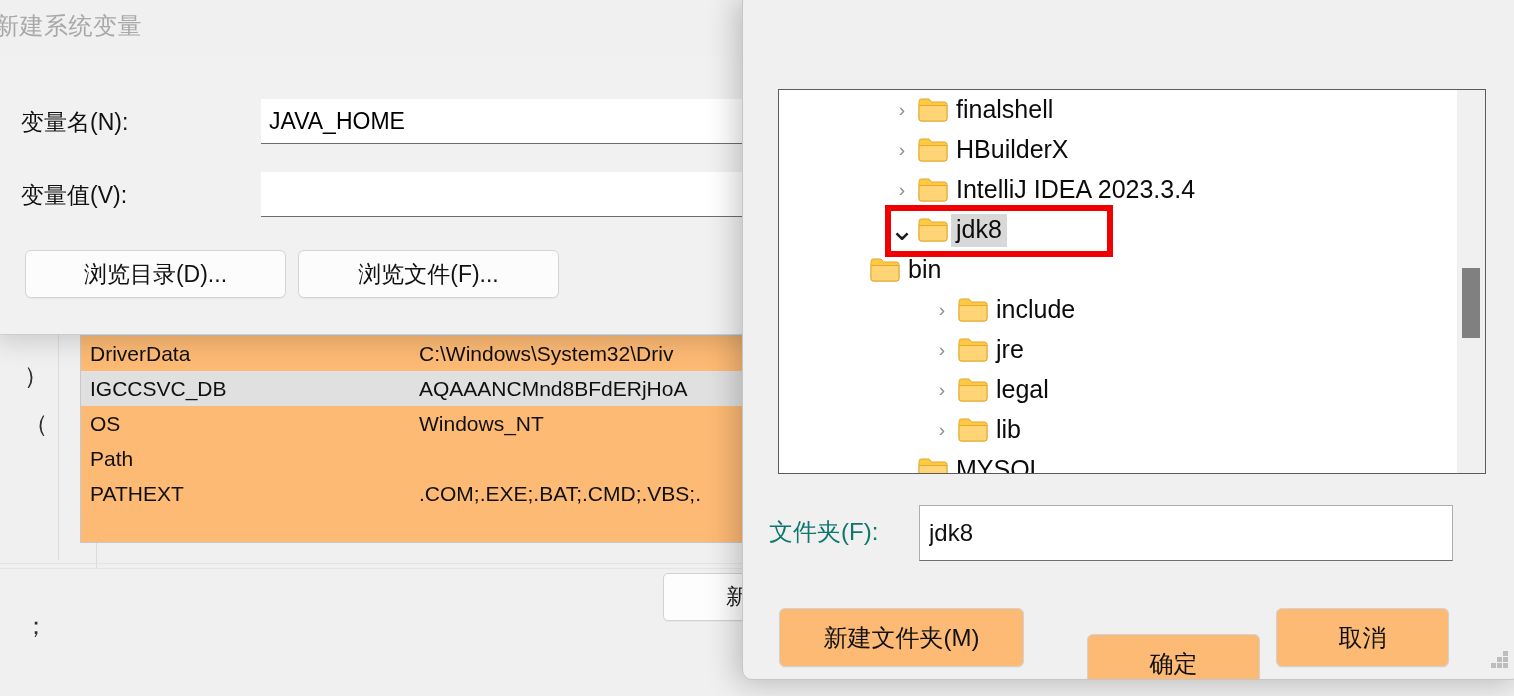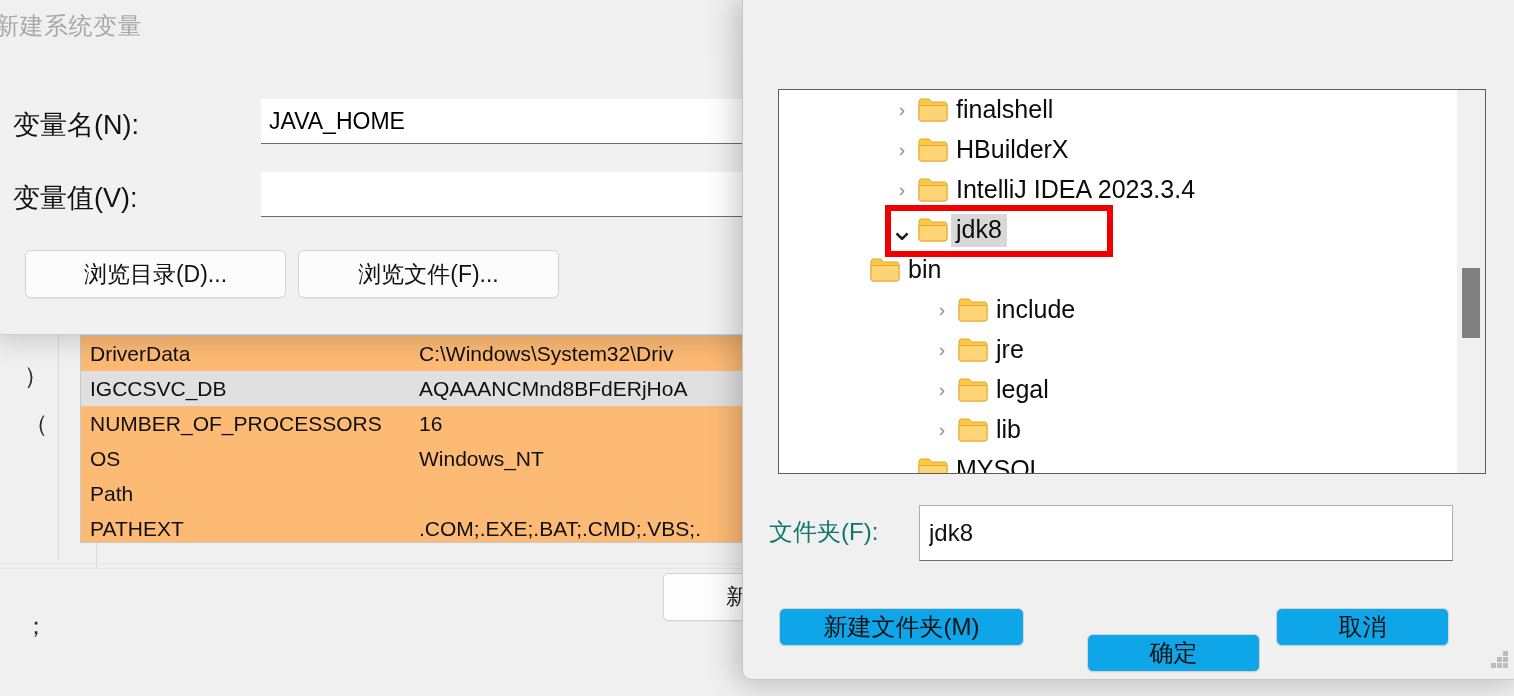--- a/index.html
+++ b/index.html
@@ -70,21 +70,21 @@
     background: #f0f0f0;
     display: flex; align-items: center;
   }
   .var-title {
     font-size: 24px; color: #a8a8a8; letter-spacing: .5px;
   }
   .var-body { position: absolute; top: 62px; left: 0; right: 0; bottom: 0; background: #f1f1f1; }
 
   .var-field-row { position: absolute; left: 0; width: 100%; height: 52px; }
   .var-label {
-    position: absolute; left: 18px; font-size: 27px; color: #111; white-space: nowrap;
+    position: absolute; left: 26px; font-size: 23px; color: #111; white-space: nowrap;
   }
   .var-input {
     position: absolute; left: 266px; width: 506px; height: 45px;
     background: #ffffff; border: none; border-bottom: 1px solid #6d6d6d;
     font-size: 23px; color: #000; padding: 0 8px;
     font-family: "Liberation Sans", sans-serif;
     outline: none;
   }
 
   .var-btn {
@@ -145,21 +145,21 @@
     position: absolute; left: 26px; top: 523px; font-size: 24px; color: #0f766e; white-space: nowrap;
   }
   .fd-input {
     position: absolute; left: 176px; top: 512px; width: 534px; height: 56px;
     background: #ffffff; border: 1px solid #adadad; border-bottom: 1px solid #6e6e6e;
     font-size: 24px; color: #111; padding: 0 9px;
     font-family: "Liberation Sans", sans-serif; outline: none;
   }
 
   .fd-btn {
-    position: absolute; height: 38px; background: #0ea5e9;
+    position: absolute; height: 59px; background: #fdba74;
     border: 1px solid #d2d2d2; border-radius: 6px;
     display: flex; align-items: center; justify-content: center;
     font-size: 24px; color: #111; white-space: nowrap;
     box-shadow: 0 1px 1px rgba(0,0,0,0.04); cursor: default;
   }
   .fd-btn.newfolder { left: 36px;  top: 615px; width: 245px; }
   .fd-btn.ok        { left: 344px; top: 641px; width: 173px; }
   .fd-btn.cancel    { left: 533px; top: 615px; width: 173px; }
 
   .resize-grip { position: absolute; right: 12px; bottom: 10px; width: 18px; height: 18px; }
@@ -194,24 +194,20 @@
     <div class="bg-leftglyph" style="top:610px;">；</div>
 
     <div class="bg-table">
       <div class="bg-row">
         <span class="bg-cell-name">DriverData</span>
         <span class="bg-cell-val">C:\Windows\System32\Driv</span>
       </div>
       <div class="bg-row sel">
         <span class="bg-cell-name">IGCCSVC_DB</span>
         <span class="bg-cell-val">AQAAANCMnd8BFdERjHoA</span>
-      </div>
-      <div class="bg-row">
-        <span class="bg-cell-name">NUMBER_OF_PROCESSORS</span>
-        <span class="bg-cell-val">16</span>
       </div>
       <div class="bg-row">
         <span class="bg-cell-name">OS</span>
         <span class="bg-cell-val">Windows_NT</span>
       </div>
       <div class="bg-row">
         <span class="bg-cell-name">Path</span>
       </div>
       <div class="bg-row">
         <span class="bg-cell-name">PATHEXT</span>

